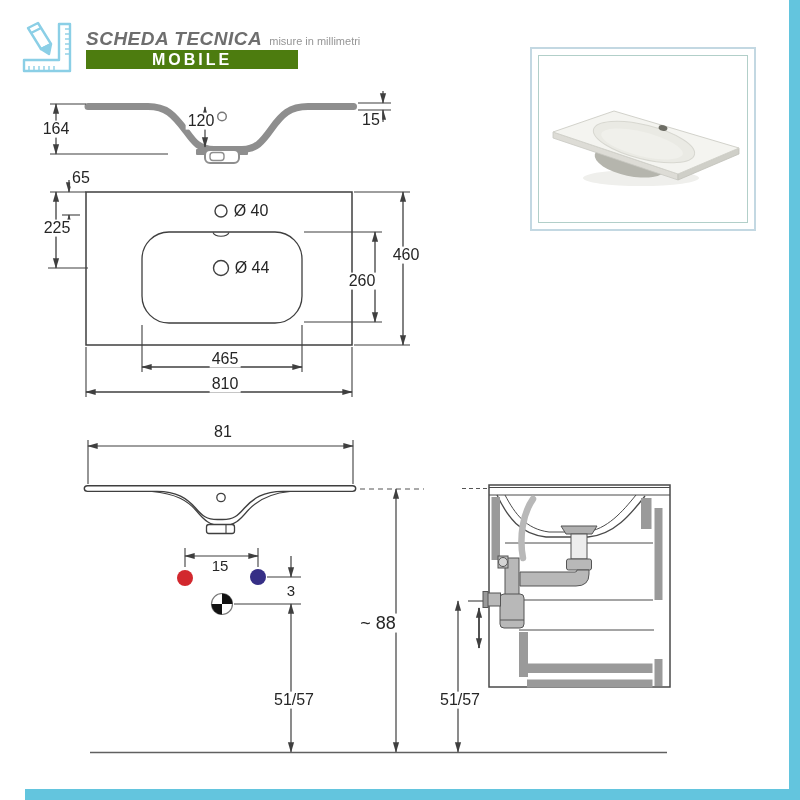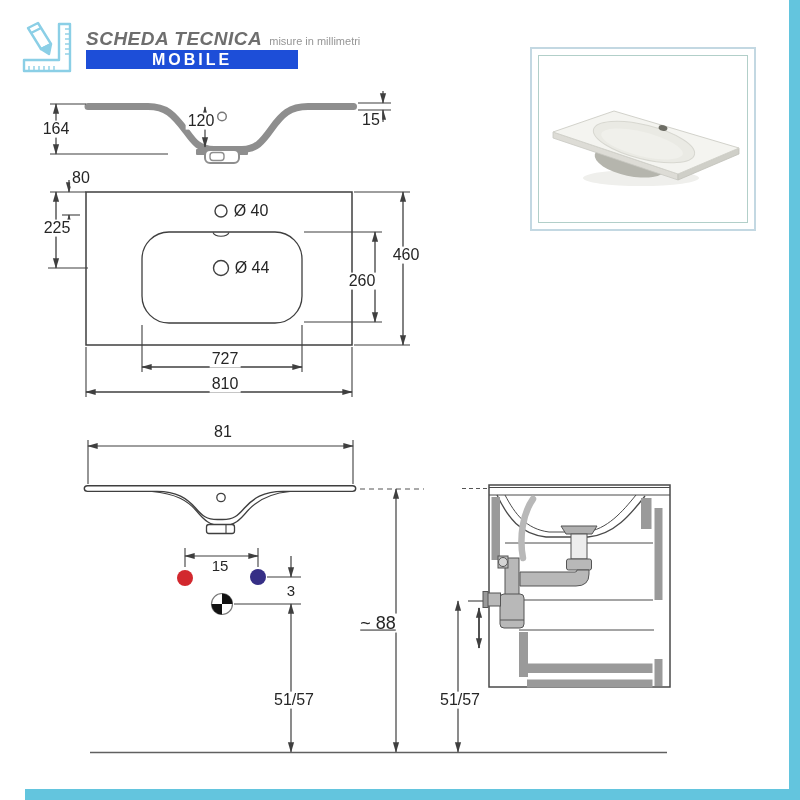--- a/index.html
+++ b/index.html
@@ -3,30 +3,30 @@
 <meta charset="utf-8">
 <style>
   html,body{margin:0;padding:0;background:#fff;}
   body{width:800px;height:800px;position:relative;overflow:hidden;
        font-family:"Liberation Sans",sans-serif;}
   .edge-right{position:absolute;right:0;top:0;width:11px;height:800px;background:#63c5de;}
   .edge-bottom{position:absolute;left:25px;right:0;top:789px;height:11px;background:#63c5de;}
   .hdr{position:absolute;left:86px;top:28px;white-space:nowrap;}
   .hdr-title{font-size:19px;font-weight:bold;font-style:italic;color:#6e6e6e;letter-spacing:.5px;margin-top:19px;}
   .hdr-sub{font-size:11px;color:#959595;margin-left:7px;}
-  .band{position:absolute;left:86px;top:50px;width:212px;height:19px;background:#1d4ed8;
+  .band{position:absolute;left:86px;top:50px;width:212px;height:19px;background:#4d7c0f;
         color:#fff;font-size:16px;font-weight:bold;letter-spacing:3px;text-align:center;line-height:19px;}
   .icon-box{position:absolute;left:20px;top:20px;width:58px;height:58px;}
   .photo-frame{position:absolute;left:530px;top:47px;width:222px;height:180px;
                border:2px solid #c3d8e2;background:#fff;}
   .photo-inner{position:absolute;left:6px;top:6px;right:6px;bottom:6px;border:1px solid #b2cfc9;}
   .draw{position:absolute;left:0;top:0;}
   .lbl{position:absolute;transform:translate(-50%,-50%);background:#fff;color:#262626;
        font-size:16px;line-height:1.05;padding:0 2px;white-space:nowrap;z-index:5;}
-  .lbl.lg{font-size:18px;text-decoration:underline;}
+  .lbl.lg{font-size:18px;}
   .lbl.sm{font-size:15px;}
 </style>
 </head>
 <body>
 
 <div class="edge-right"></div>
 <div class="edge-bottom"></div>
 
 <div class="icon-box">
   <svg width="58" height="58" viewBox="0 0 58 58">
@@ -211,26 +211,26 @@
       <line x1="500" y1="620" x2="524" y2="620"></line>
       <rect x="486.5" y="593" width="14" height="13" fill="#b8b8b8"></rect>
       <rect x="483" y="591.5" width="5" height="16" fill="#999"></rect>
     </g>
   </g>
 </svg>
 
 <div class="lbl" style="left:56px;top:129px">164</div>
 <div class="lbl" style="left:201px;top:121px">120</div>
 <div class="lbl" style="left:371px;top:120px">15</div>
-<div class="lbl" style="left:81px;top:178px">80</div>
+<div class="lbl" style="left:81px;top:178px">65</div>
 <div class="lbl" style="left:57px;top:228px">225</div>
 <div class="lbl" style="left:251px;top:211px">Ø 40</div>
 <div class="lbl" style="left:252px;top:268px">Ø 44</div>
 <div class="lbl" style="left:406px;top:255px">460</div>
 <div class="lbl" style="left:362px;top:281px">260</div>
-<div class="lbl" style="left:225px;top:359px">727</div>
+<div class="lbl" style="left:225px;top:359px">465</div>
 <div class="lbl" style="left:225px;top:384px">810</div>
 <div class="lbl" style="left:223px;top:432px">81</div>
 <div class="lbl sm" style="left:220px;top:566px">15</div>
 <div class="lbl sm" style="left:291px;top:591px">3</div>
 <div class="lbl lg" style="left:378px;top:623px">~ 88</div>
 <div class="lbl" style="left:294px;top:700px">51/57</div>
 <div class="lbl" style="left:460px;top:700px">51/57</div>
 
 </body></html>

